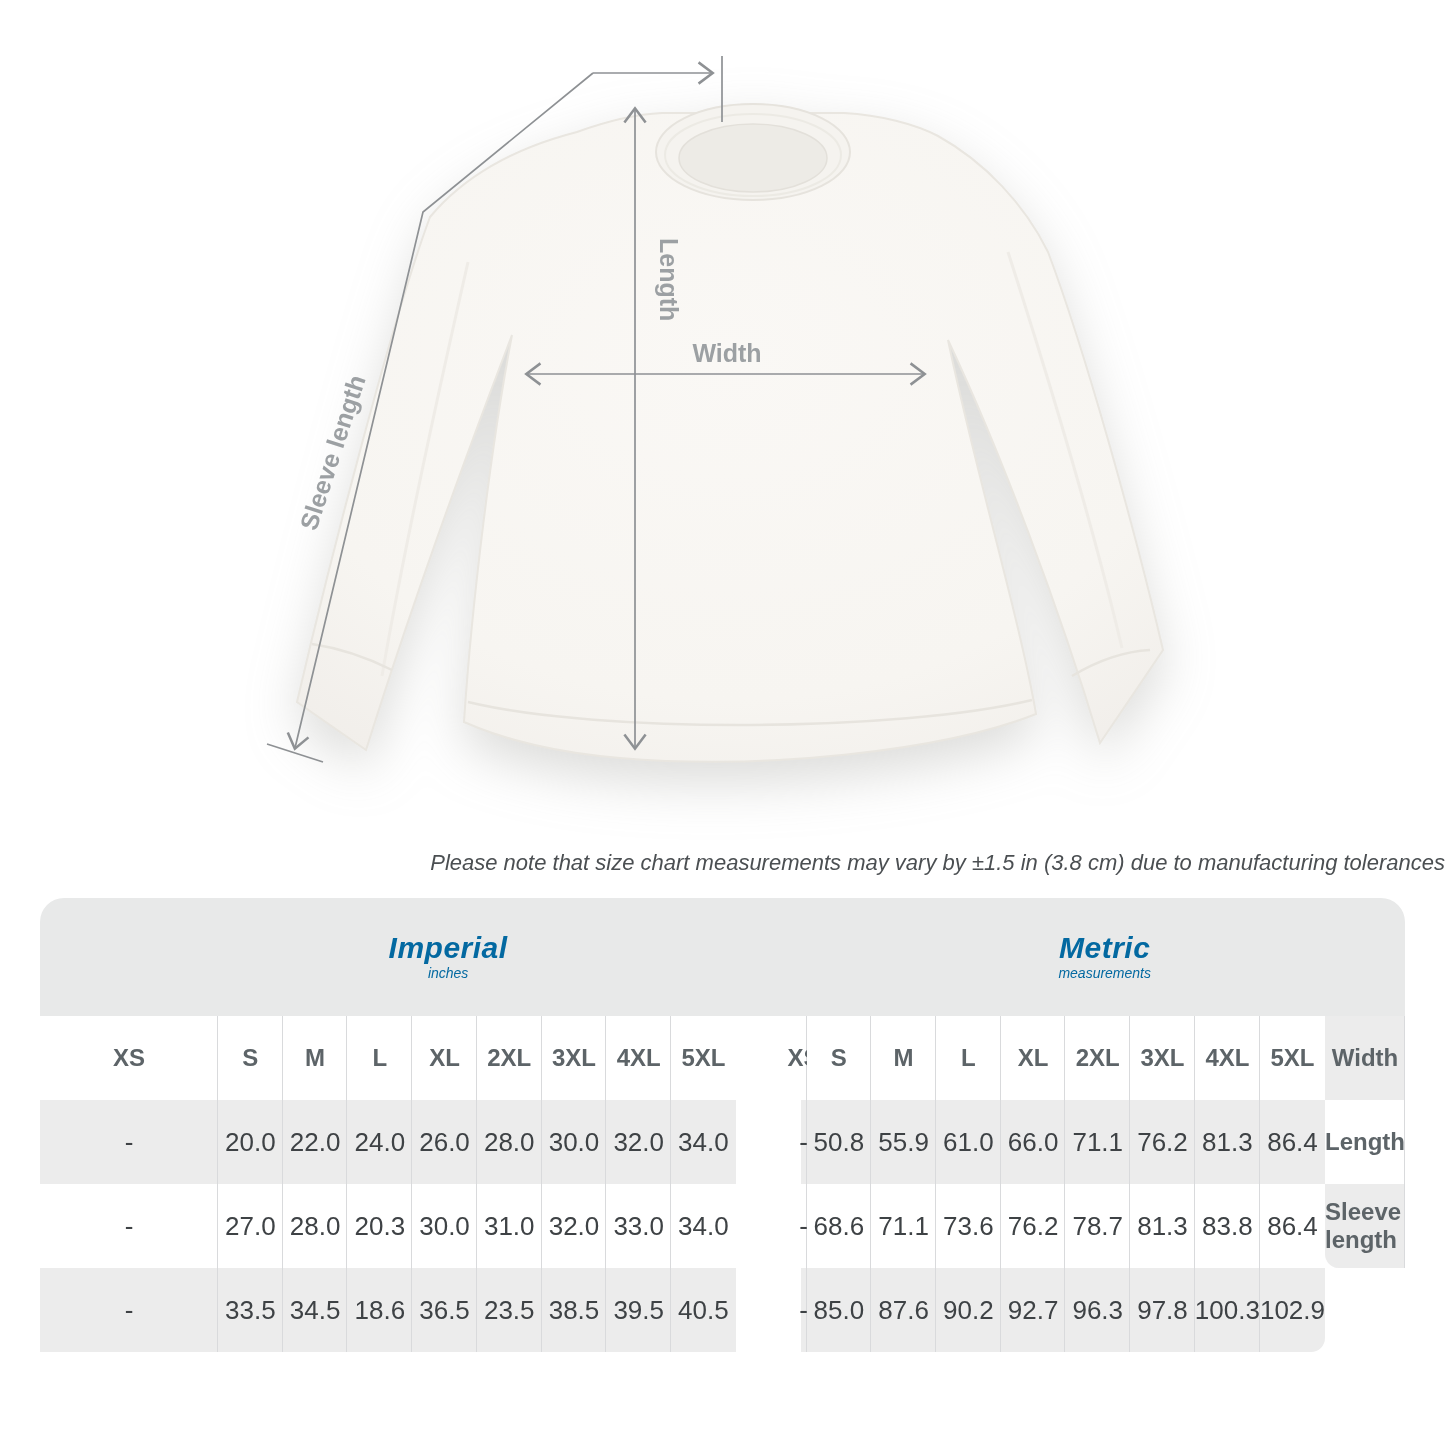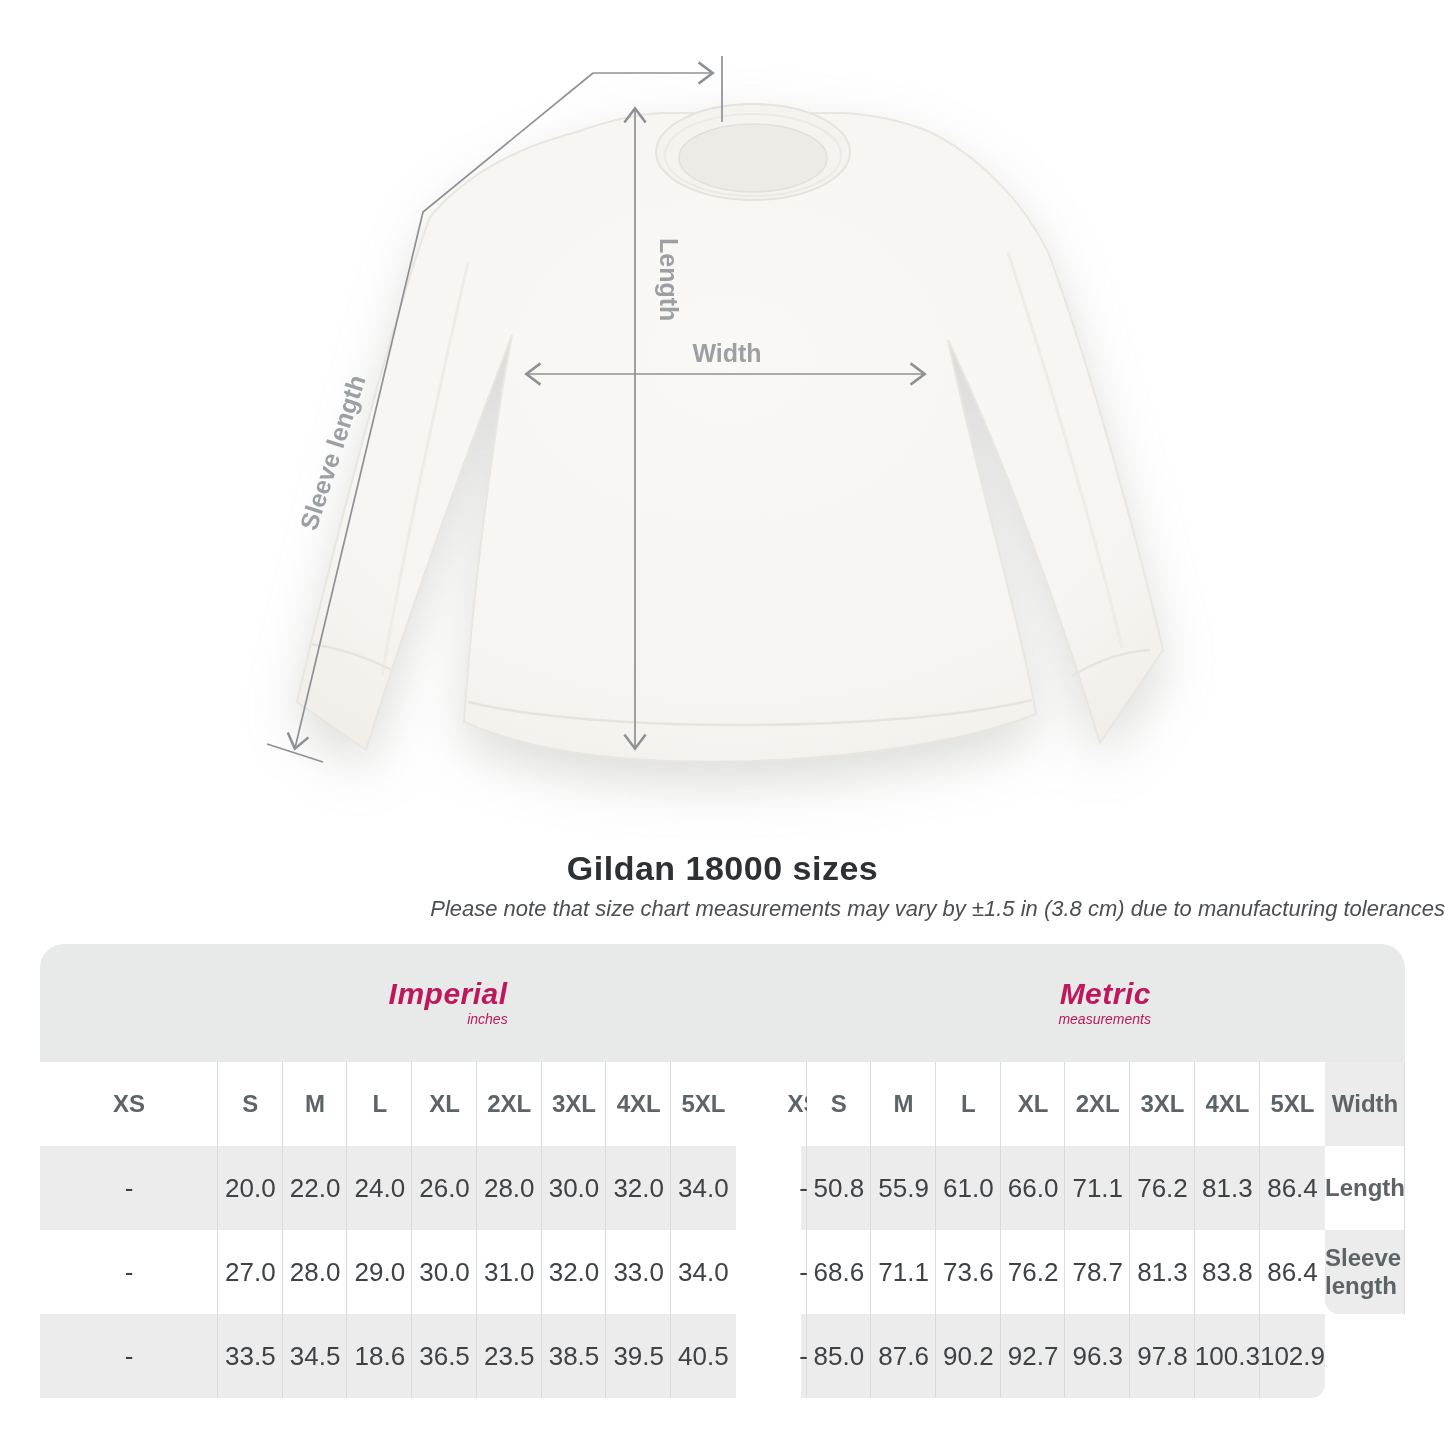--- a/index.html
+++ b/index.html
@@ -17,21 +17,21 @@
   .chart-subtitle{margin:8px 0 0 0;text-align:right;font-style:italic;
     font-size:22px;line-height:26px;color:#4b4f52;}
 
   
   .size-table{width:1365px;margin:22px auto 0;
     display:grid;
     grid-template-columns:178px repeat(9,1fr) 6px repeat(9,1fr);
     grid-template-rows:118px 84px 84px 84px 84px;}
   .band{grid-column:1 / -1;background:#e8e9e9;border-radius:24px 24px 0 0;position:relative;}
   .unit-group{position:absolute;top:50%;transform:translate(-50%,-52%);
-    text-align:right;color:#be185d;white-space:nowrap;}
+    text-align:center;color:#0369a1;white-space:nowrap;}
   .unit-group.imp{left:29.9%;}
   .unit-group.met{left:78%;}
   .unit-label{font-size:30px;font-weight:bold;font-style:italic;letter-spacing:.5px;}
   .unit-sub{font-size:14px;font-style:italic;}
 
   .cell{display:flex;align-items:center;justify-content:center;background:#ffffff;
     font-size:26px;color:#3e4245;box-shadow:inset -1px 0 0 #d9dadc;}
   .cell.nol{box-shadow:none;}
   .cell.alt{background:#ececec;}
   .cell.head{font-weight:bold;font-size:24px;color:#5d6468;}
@@ -99,21 +99,20 @@
       </g>
 
       <g fill="#9ca0a3" font-family="Liberation Sans, sans-serif" font-weight="bold" font-size="25">
         <text transform="translate(660 238) rotate(90)">Length</text>
         <text x="727" y="362" text-anchor="middle">Width</text>
         <text transform="translate(341 455) rotate(-72)" text-anchor="middle">Sleeve length</text>
       </g>
     </svg>
   </div>
 
-  <h1 class="chart-title">Gildan 18000 sizes</h1>
   <p class="chart-subtitle">Please note that size chart measurements may vary by ±1.5 in (3.8 cm) due to manufacturing tolerances</p>
 
   <div class="size-table" id="sizeGrid">
     <div class="band">
       <div class="unit-group imp">
         <div class="unit-label">Imperial</div>
         <div class="unit-sub">inches</div>
       </div>
       <div class="unit-group met">
         <div class="unit-label">Metric</div>
@@ -157,21 +156,21 @@
       <div class="cell alt">61.0</div>
       <div class="cell alt">66.0</div>
       <div class="cell alt">71.1</div>
       <div class="cell alt">76.2</div>
       <div class="cell alt">81.3</div>
       <div class="cell alt nol">86.4</div>
       <div class="cell rowlabel">Length</div>
       <div class="cell">-</div>
       <div class="cell">27.0</div>
       <div class="cell">28.0</div>
-      <div class="cell">29.0</div>
+      <div class="cell">20.3</div>
       <div class="cell">30.0</div>
       <div class="cell">31.0</div>
       <div class="cell">32.0</div>
       <div class="cell">33.0</div>
       <div class="cell nol">34.0</div>
       <div class="spacer"></div>
       <div class="cell">-</div>
       <div class="cell">68.6</div>
       <div class="cell">71.1</div>
       <div class="cell">73.6</div>

